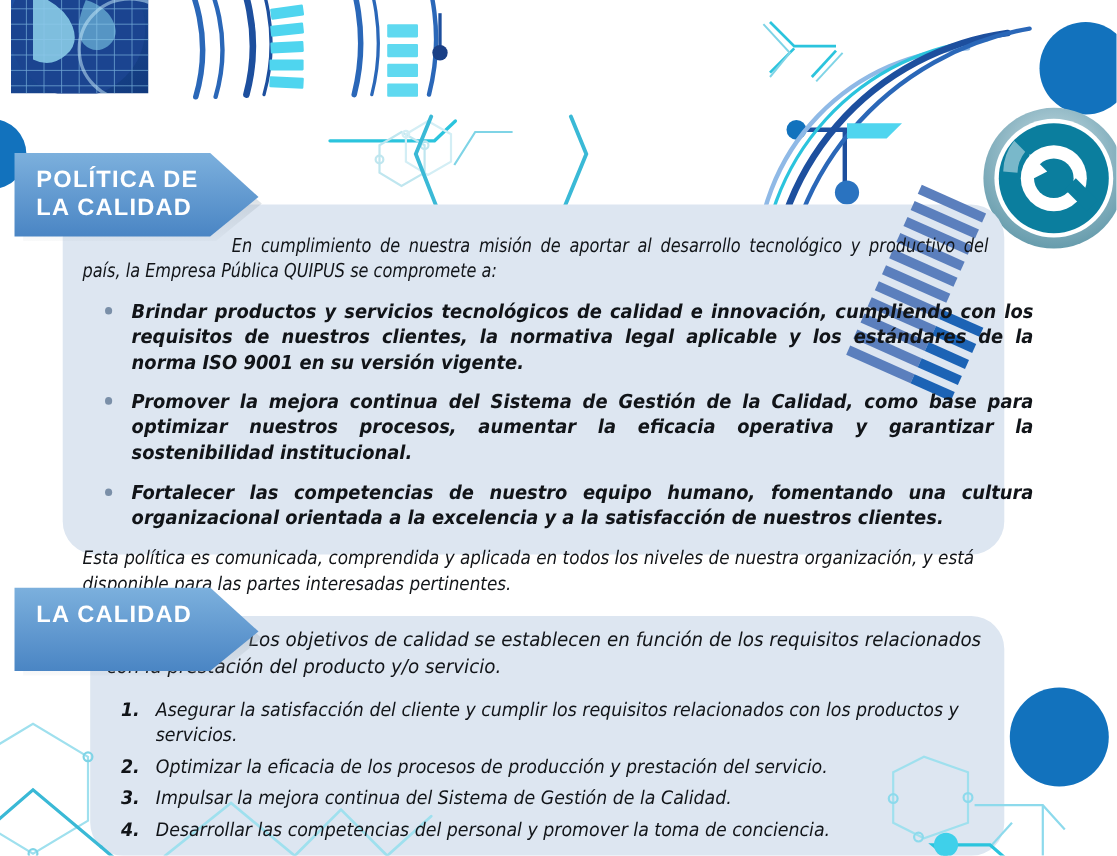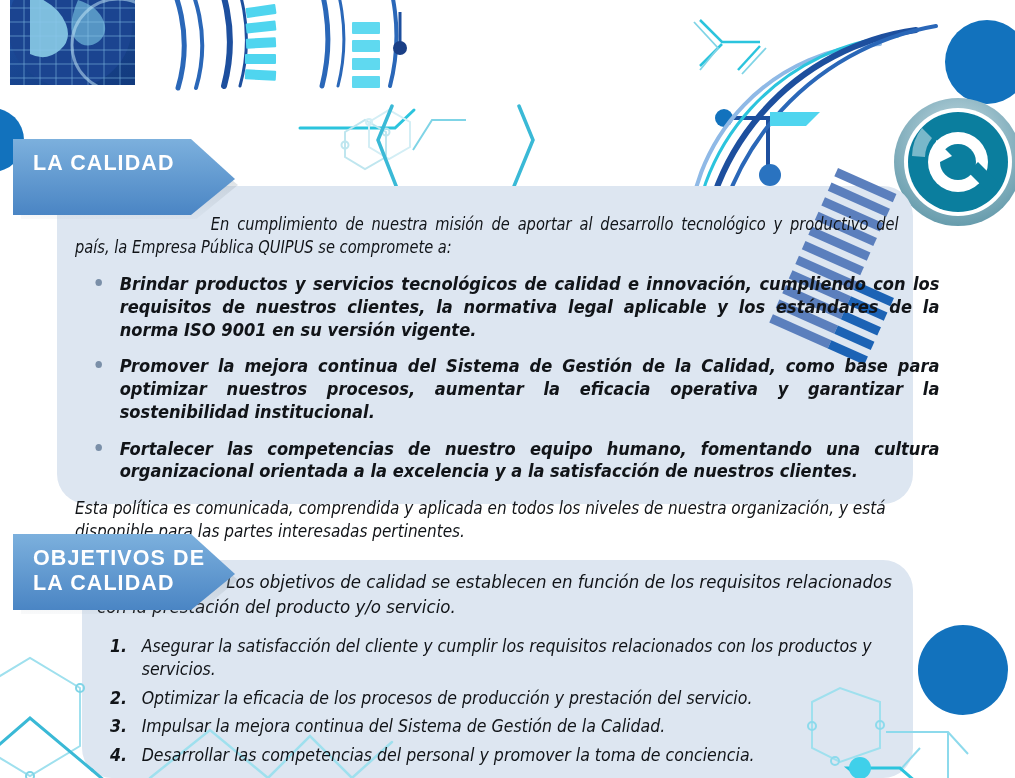--- a/index.html
+++ b/index.html
@@ -319,20 +319,21 @@
         </linearGradient>
         <linearGradient id="tagShadow1" x1="0" y1="0" x2="0" y2="1">
           <stop offset="0%" stop-color="#9aa7b2" stop-opacity="0.55"></stop>
           <stop offset="100%" stop-color="#9aa7b2" stop-opacity="0.05"></stop>
         </linearGradient>
       </defs>
       <path d="M5 6 H178 L222 42 L178 78 H5 Z" fill="url(#tagShadow1)" transform="translate(3,4)"></path>
       <path d="M0 0 H178 L222 40 L178 76 H0 Z" fill="url(#tagGrad1)"></path>
     </svg>
     <div class="tag-text">
+      <div>POLÍTICA DE</div>
       <div>LA CALIDAD</div>
     </div>
   </div>
 
   <div class="policy-body">
     <div class="policy-intro">En cumplimiento de nuestra misión de aportar al desarrollo tecnológico y productivo del país, la Empresa Pública QUIPUS se compromete a:</div>
     <ul class="policy-list">
       <li>
         <span class="bullet"></span>
         <span>Brindar productos y servicios tecnológicos de calidad e innovación, cumpliendo con los requisitos de nuestros clientes, la normativa legal aplicable y los estándares de la norma ISO 9001 en su versión vigente.</span>
@@ -358,21 +359,20 @@
         </linearGradient>
         <linearGradient id="tagShadow2" x1="0" y1="0" x2="0" y2="1">
           <stop offset="0%" stop-color="#9aa7b2" stop-opacity="0.55"></stop>
           <stop offset="100%" stop-color="#9aa7b2" stop-opacity="0.05"></stop>
         </linearGradient>
       </defs>
       <path d="M5 6 H178 L222 42 L178 78 H5 Z" fill="url(#tagShadow2)" transform="translate(3,4)"></path>
       <path d="M0 0 H178 L222 40 L178 76 H0 Z" fill="url(#tagGrad2)"></path>
     </svg>
     <div class="tag-text">
-      <div>OBJETIVOS DE</div>
       <div>LA CALIDAD</div>
     </div>
   </div>
 
   <div class="obj-body">
     <div class="obj-intro">Los objetivos de calidad se establecen en función de los requisitos relacionados con la prestación del producto y/o servicio.</div>
     <ol class="obj-list">
       <li>
         <span class="num">1.</span>
         <span>Asegurar la satisfacción del cliente y cumplir los requisitos relacionados con los productos y servicios.</span>

